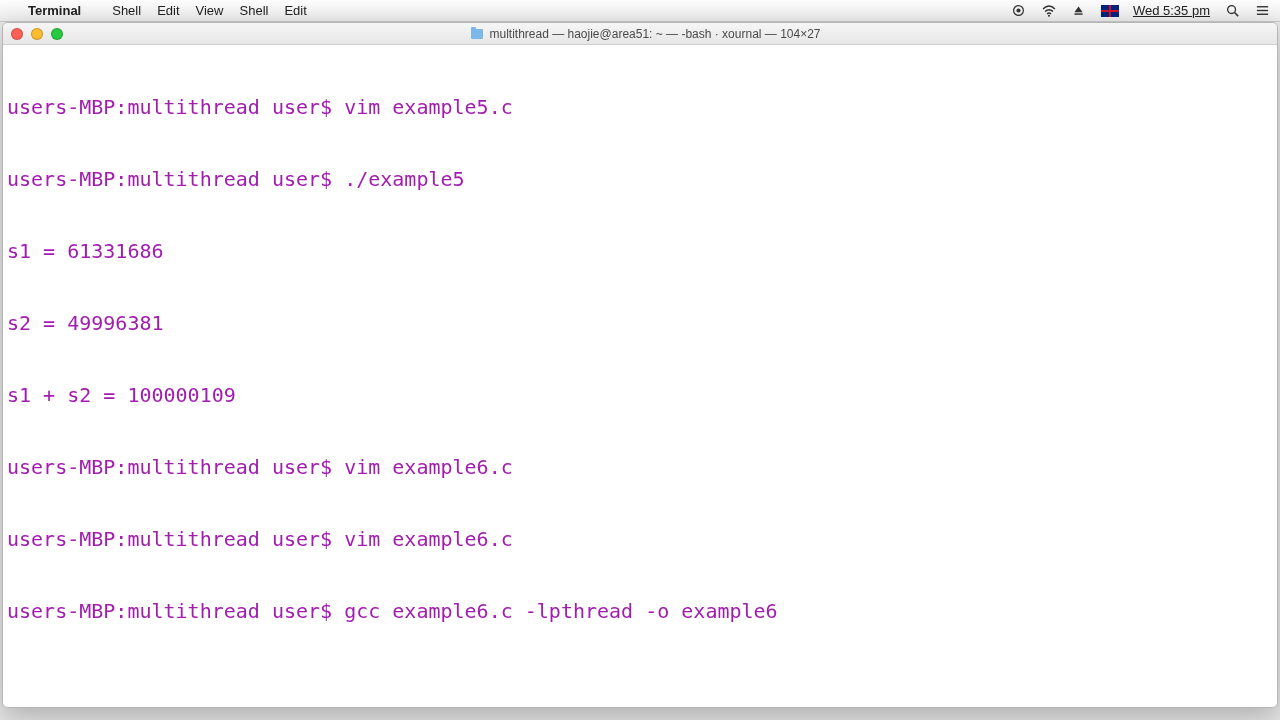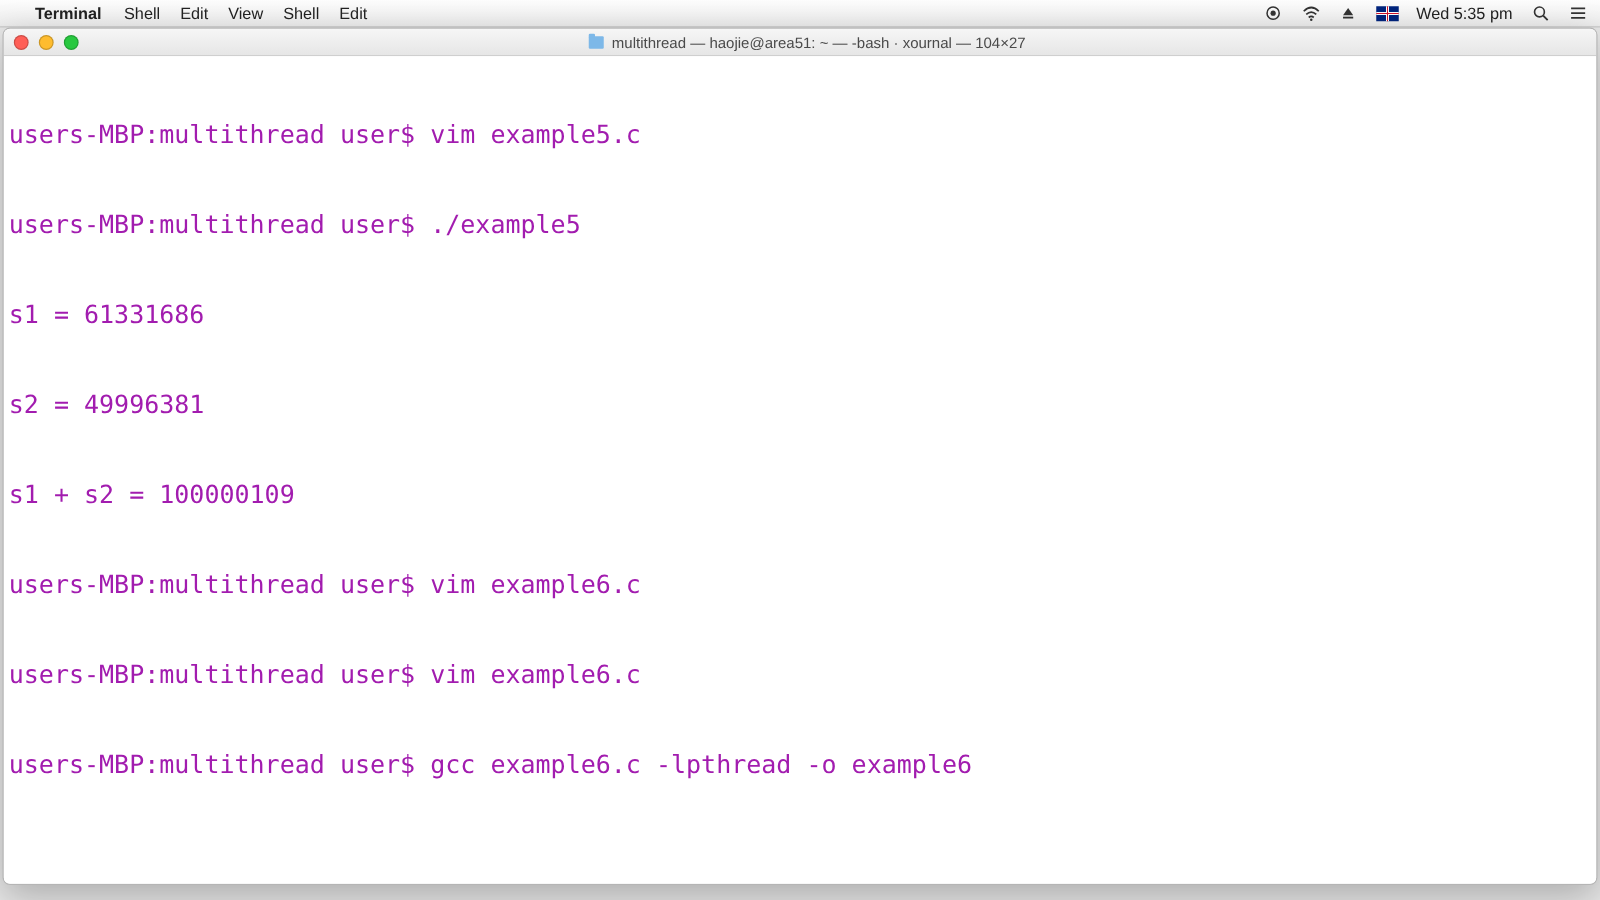--- a/index.html
+++ b/index.html
@@ -11,23 +11,23 @@
     height: 22px;
     background: linear-gradient(#fdfdfd, #ececec);
     border-bottom: 1px solid #c9c9c9;
     display: flex;
     align-items: center;
     font-size: 13px;
     padding: 0 10px 0 14px;
     color: #222;
   }
   .menubar .apple { font-size: 14px; margin-right: 14px; }
-  .menubar .app-name { font-weight: 700; margin-right: 18px; }
+  .menubar .app-name { font-weight: 700; margin-right: 31px; }
   .menubar .menu-item { margin-right: 16px; cursor: default; }
-  .menubar .right { margin-left: auto; display: flex; align-items: center; gap: 14px; }
+  .menubar .right { margin-left: auto; display: flex; align-items: center; gap: 14px; text-decoration: underline; }
   .menubar .right .ico { display:inline-flex; align-items:center; justify-content:center; width:16px; height:16px; }
   .menubar .flag {
     width: 18px; height: 12px; background: #00247d;
     position: relative; display:inline-block;
   }
   .menubar .flag::before, .menubar .flag::after {
     content:""; position:absolute; inset:0;
   }
   .menubar .flag::before {
     background:

